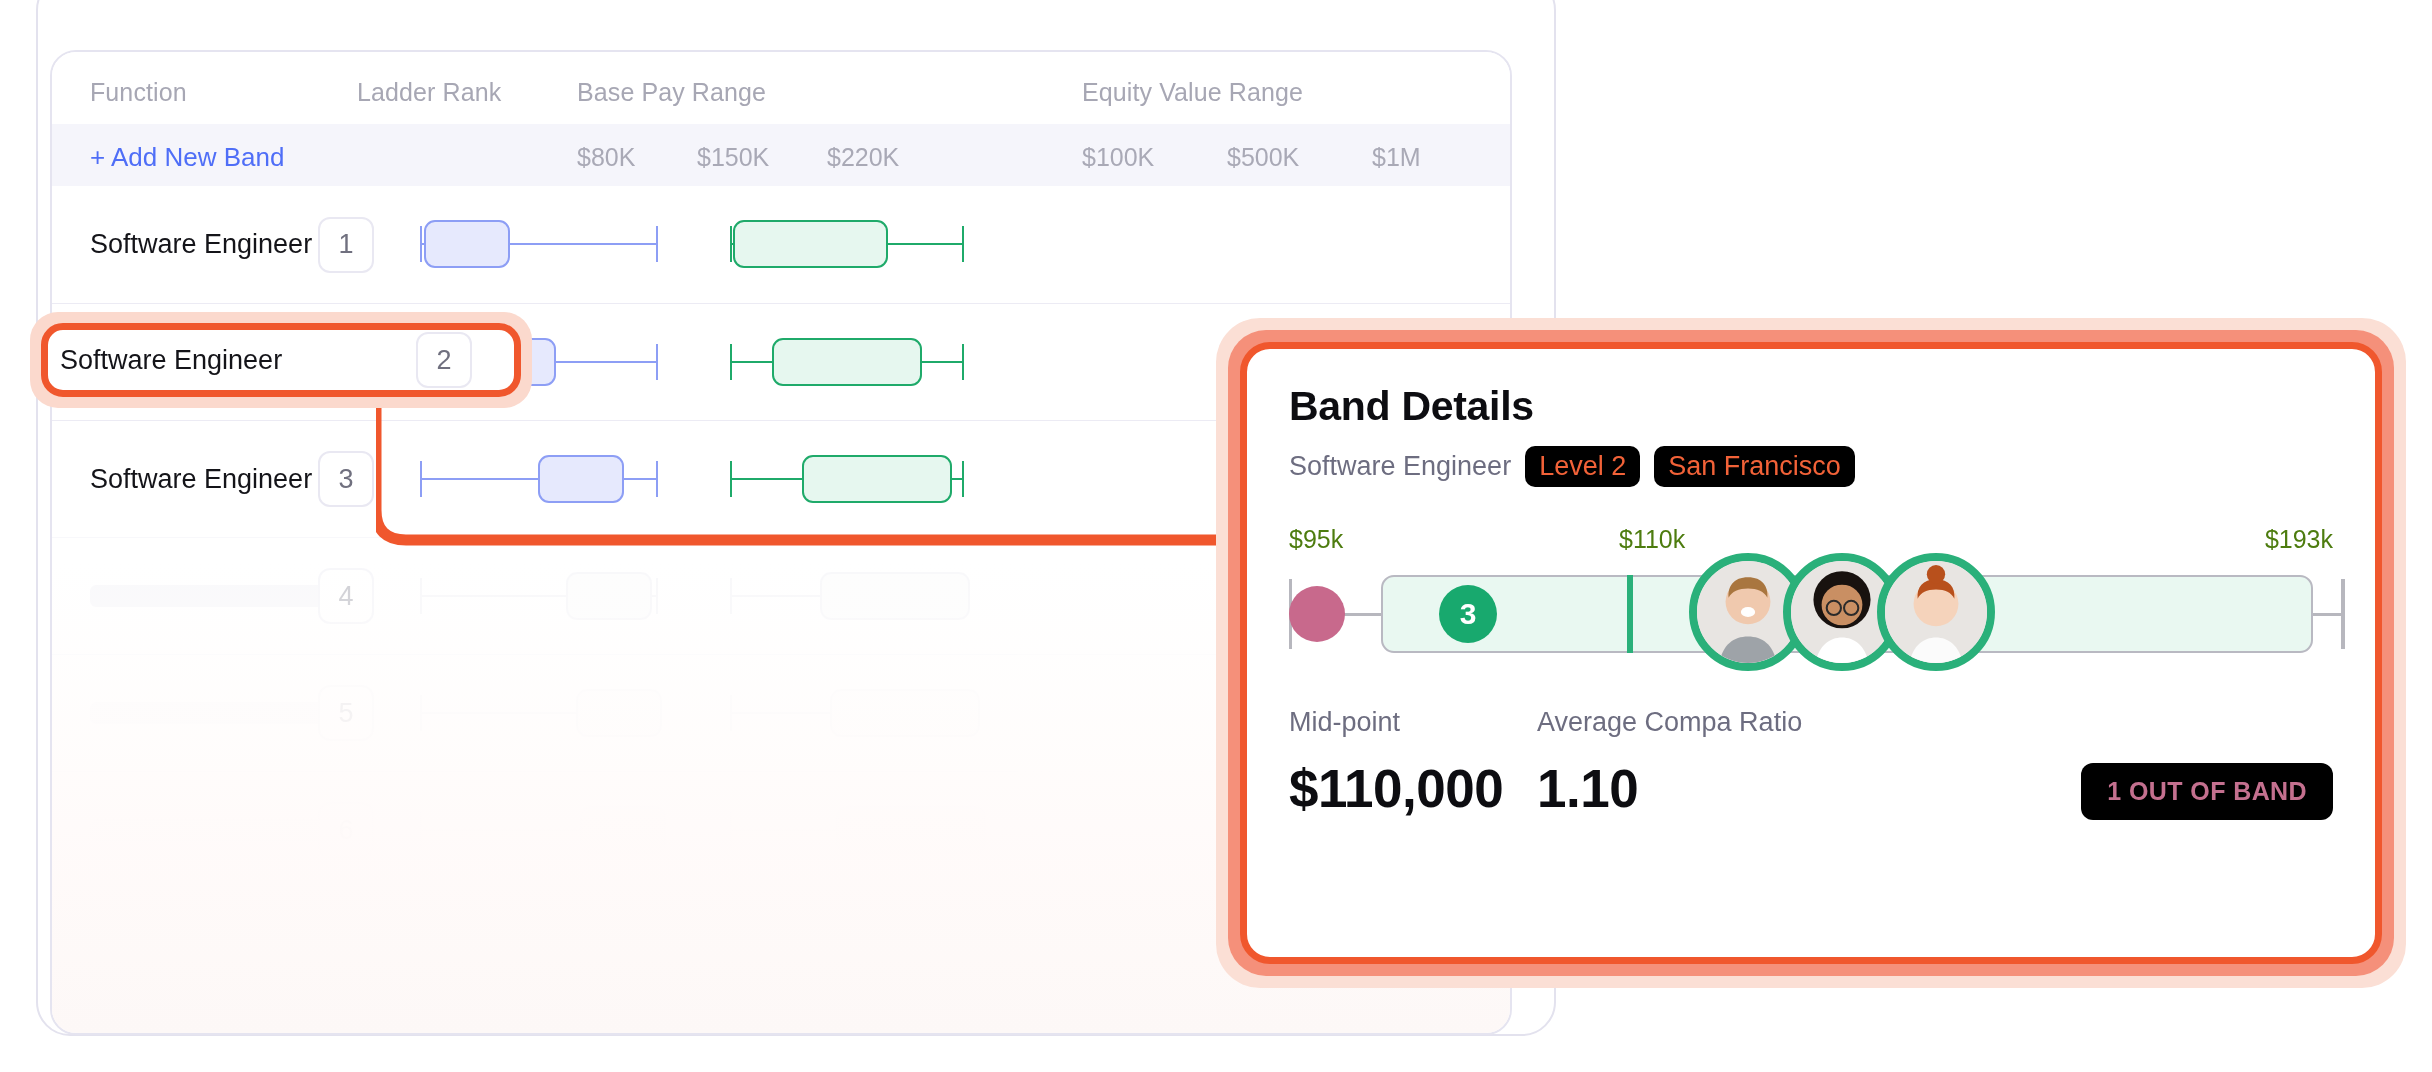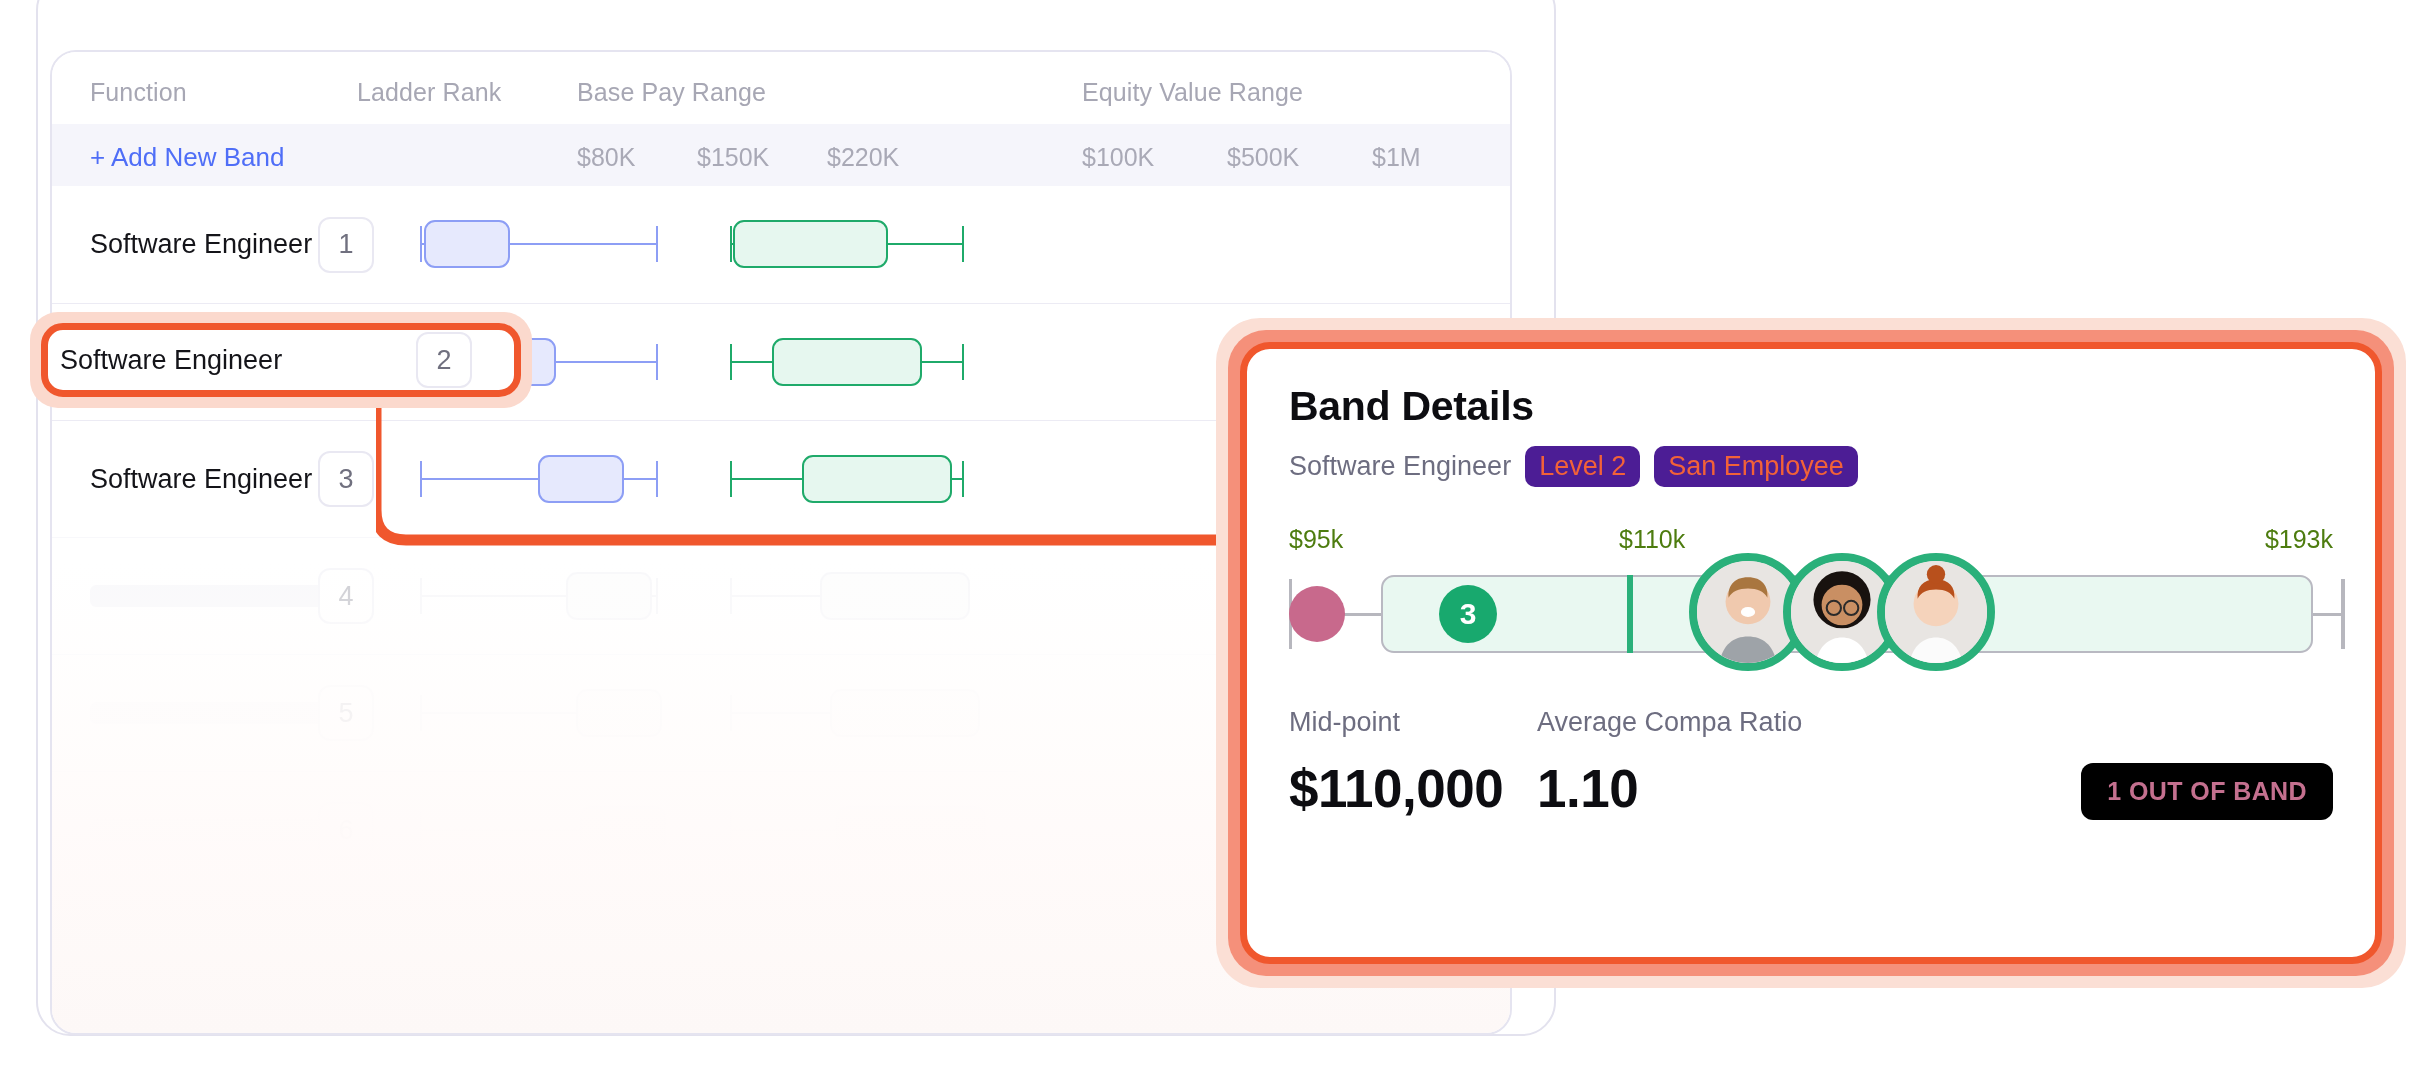--- a/index.html
+++ b/index.html
@@ -192,21 +192,21 @@
     font-size: 41px; font-weight: 700; color: #0d0d11;
     letter-spacing: -.3px; margin-bottom: 16px;
   }
   .panel-subrow {
     display: flex; align-items: center; gap: 14px;
     margin-bottom: 38px;
   }
   .sub-role { font-size: 27px; color: #6d6d80; }
   .chip {
     font-size: 27px; color: #f26238;
-    background: #4c1d95; border-radius: 10px;
+    background: #000000; border-radius: 10px;
     padding: 5px 14px;
   }
 
   .section-label {
     font-size: 27px; color: #6d6d80; margin-bottom: 22px;
   }
 
   
   .dist-wrap { position: relative; height: 160px; }
   .dist-tick {
@@ -425,21 +425,21 @@
   <div class="panel-outer"></div>
   <div class="panel-mid"></div>
 
   <div class="panel-inner">
 
     <div class="panel-title">Band Details</div>
 
     <div class="panel-subrow">
       <span class="sub-role">Software Engineer</span>
       <span class="chip">Level 2</span>
-      <span class="chip">San Employee</span>
+      <span class="chip">San Francisco</span>
     </div>
 
 
     <div class="dist-wrap">
       <div class="dist-tick t-left">$95k</div>
       <div class="dist-tick t-mid">$110k</div>
       <div class="dist-tick t-right">$193k</div>
 
       <div class="dist-track">
         <div class="axis-line"></div>

